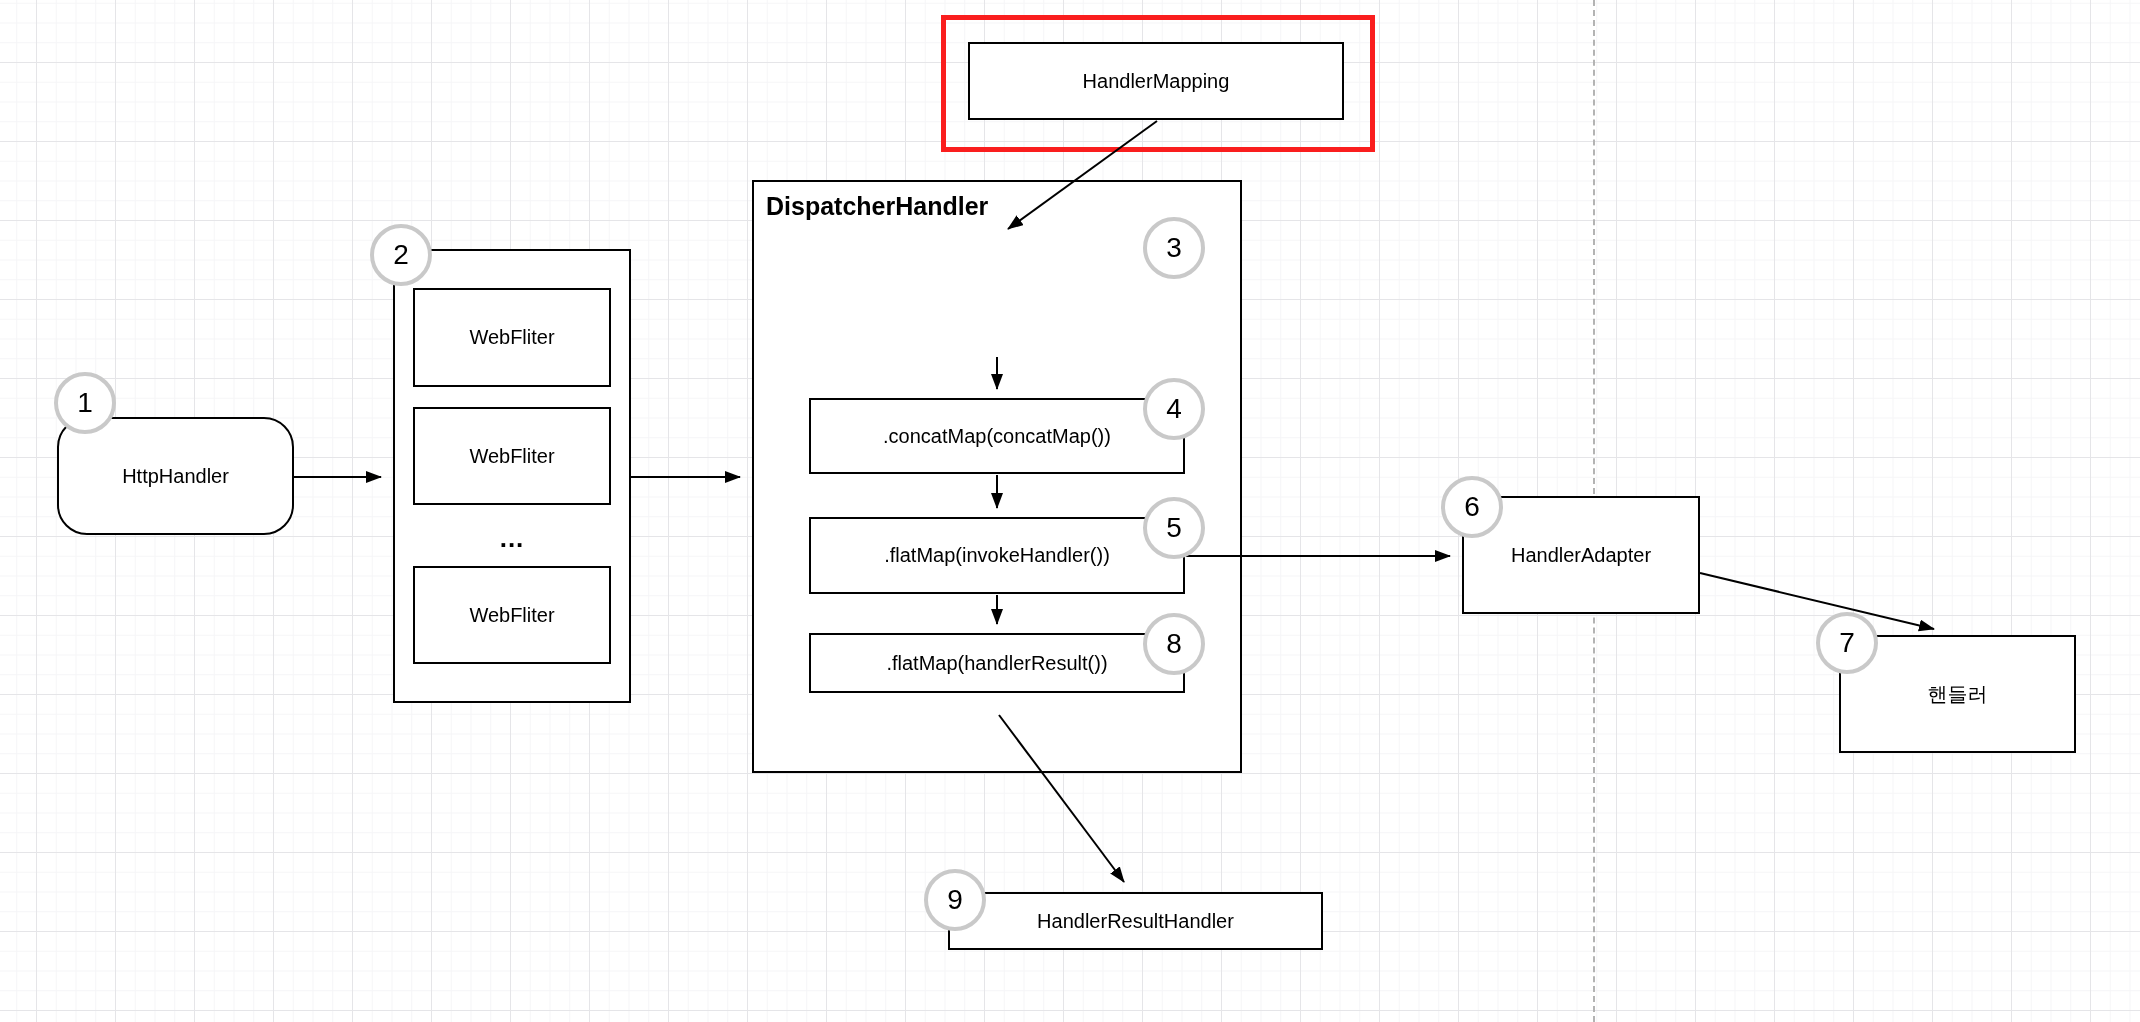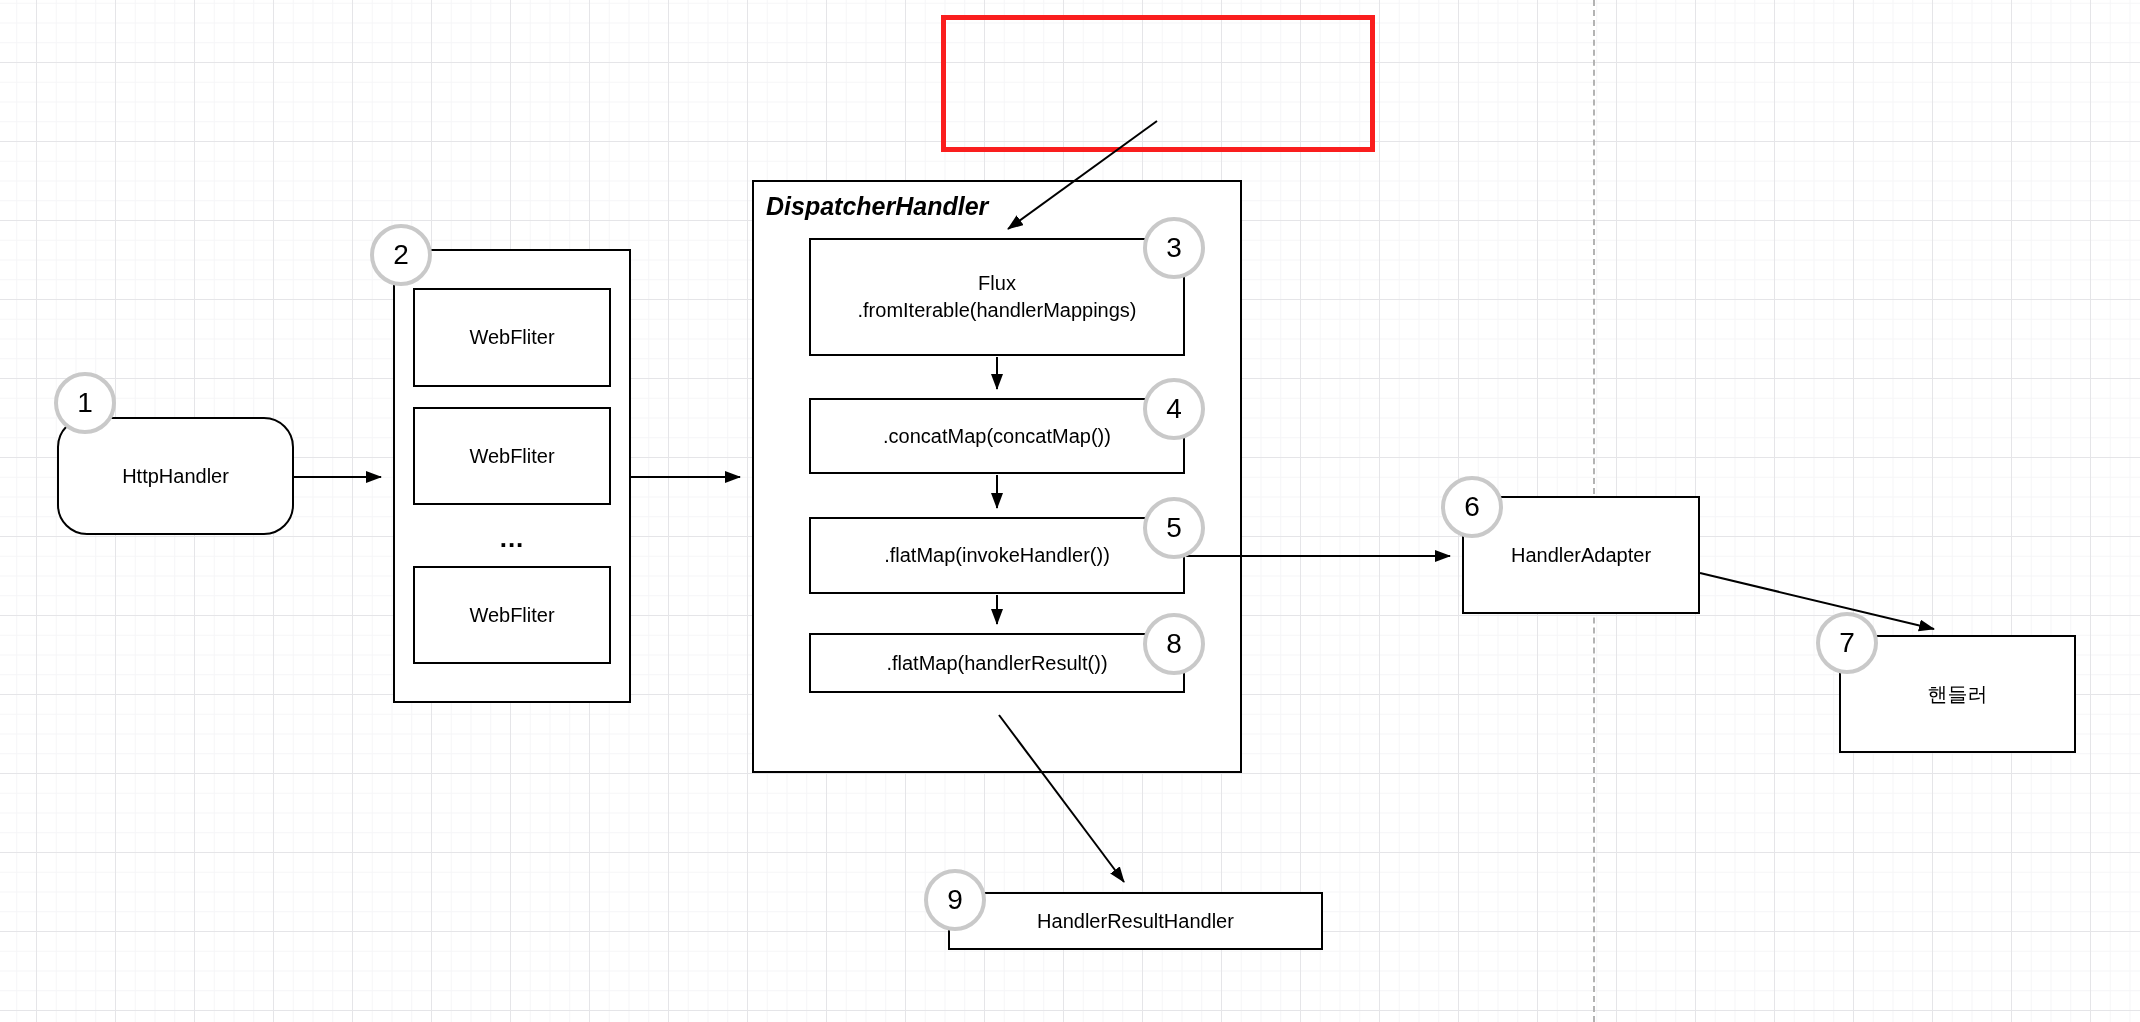--- a/index.html
+++ b/index.html
@@ -50,48 +50,45 @@
 </style>
 </head>
 <body>
 
 <div class="canvas">
 
   <div class="dashed-guide" style="left:1593px;"></div>
 
   <div class="highlight" style="left:941px; top:15px; width:434px; height:137px;"></div>
 
+  <div class="shape" style="left:968px; top:42px; width:376px; height:78px;">
+    <span>HandlerMapping</span>
+  </div>
 
   <div class="shape" style="left:57px; top:417px; width:237px; height:118px;border-radius:30px;">
     <span>HttpHandler</span>
   </div>
 
   <div class="shape group" style="left:393px; top:249px; width:238px; height:454px;"></div>
   <div class="shape inner" style="left:413px; top:288px; width:198px; height:99px;">
     <span>WebFliter</span>
   </div>
   <div class="shape inner" style="left:413px; top:407px; width:198px; height:98px;">
     <span>WebFliter</span>
   </div>
   <div class="ellipsis" style="left:413px; top:520px; width:198px; height:36px;">
     <span>...</span>
   </div>
   <div class="shape inner" style="left:413px; top:566px; width:198px; height:98px;">
     <span>WebFliter</span>
   </div>
 
   <div class="shape group" style="left:752px; top:180px; width:490px; height:593px;"></div>
-  <div class="group-title" style="left:766px; top:192px;font-style:italic;">DispatcherHandler</div>
+  <div class="group-title" style="left:766px; top:192px;">DispatcherHandler</div>
 
-  <div class="shape inner" style="left:809px; top:238px; width:376px; height:118px;">
-    <span>
-      <span>Flux</span><br>
-      <span>.fromIterable(handlerMappings)</span>
-    </span>
-  </div>
   <div class="shape inner" style="left:809px; top:398px; width:376px; height:76px;">
     <span>.concatMap(concatMap())</span>
   </div>
   <div class="shape inner" style="left:809px; top:517px; width:376px; height:77px;">
     <span>.flatMap(invokeHandler())</span>
   </div>
   <div class="shape inner" style="left:809px; top:633px; width:376px; height:60px;">
     <span>.flatMap(handlerResult())</span>
   </div>
 

